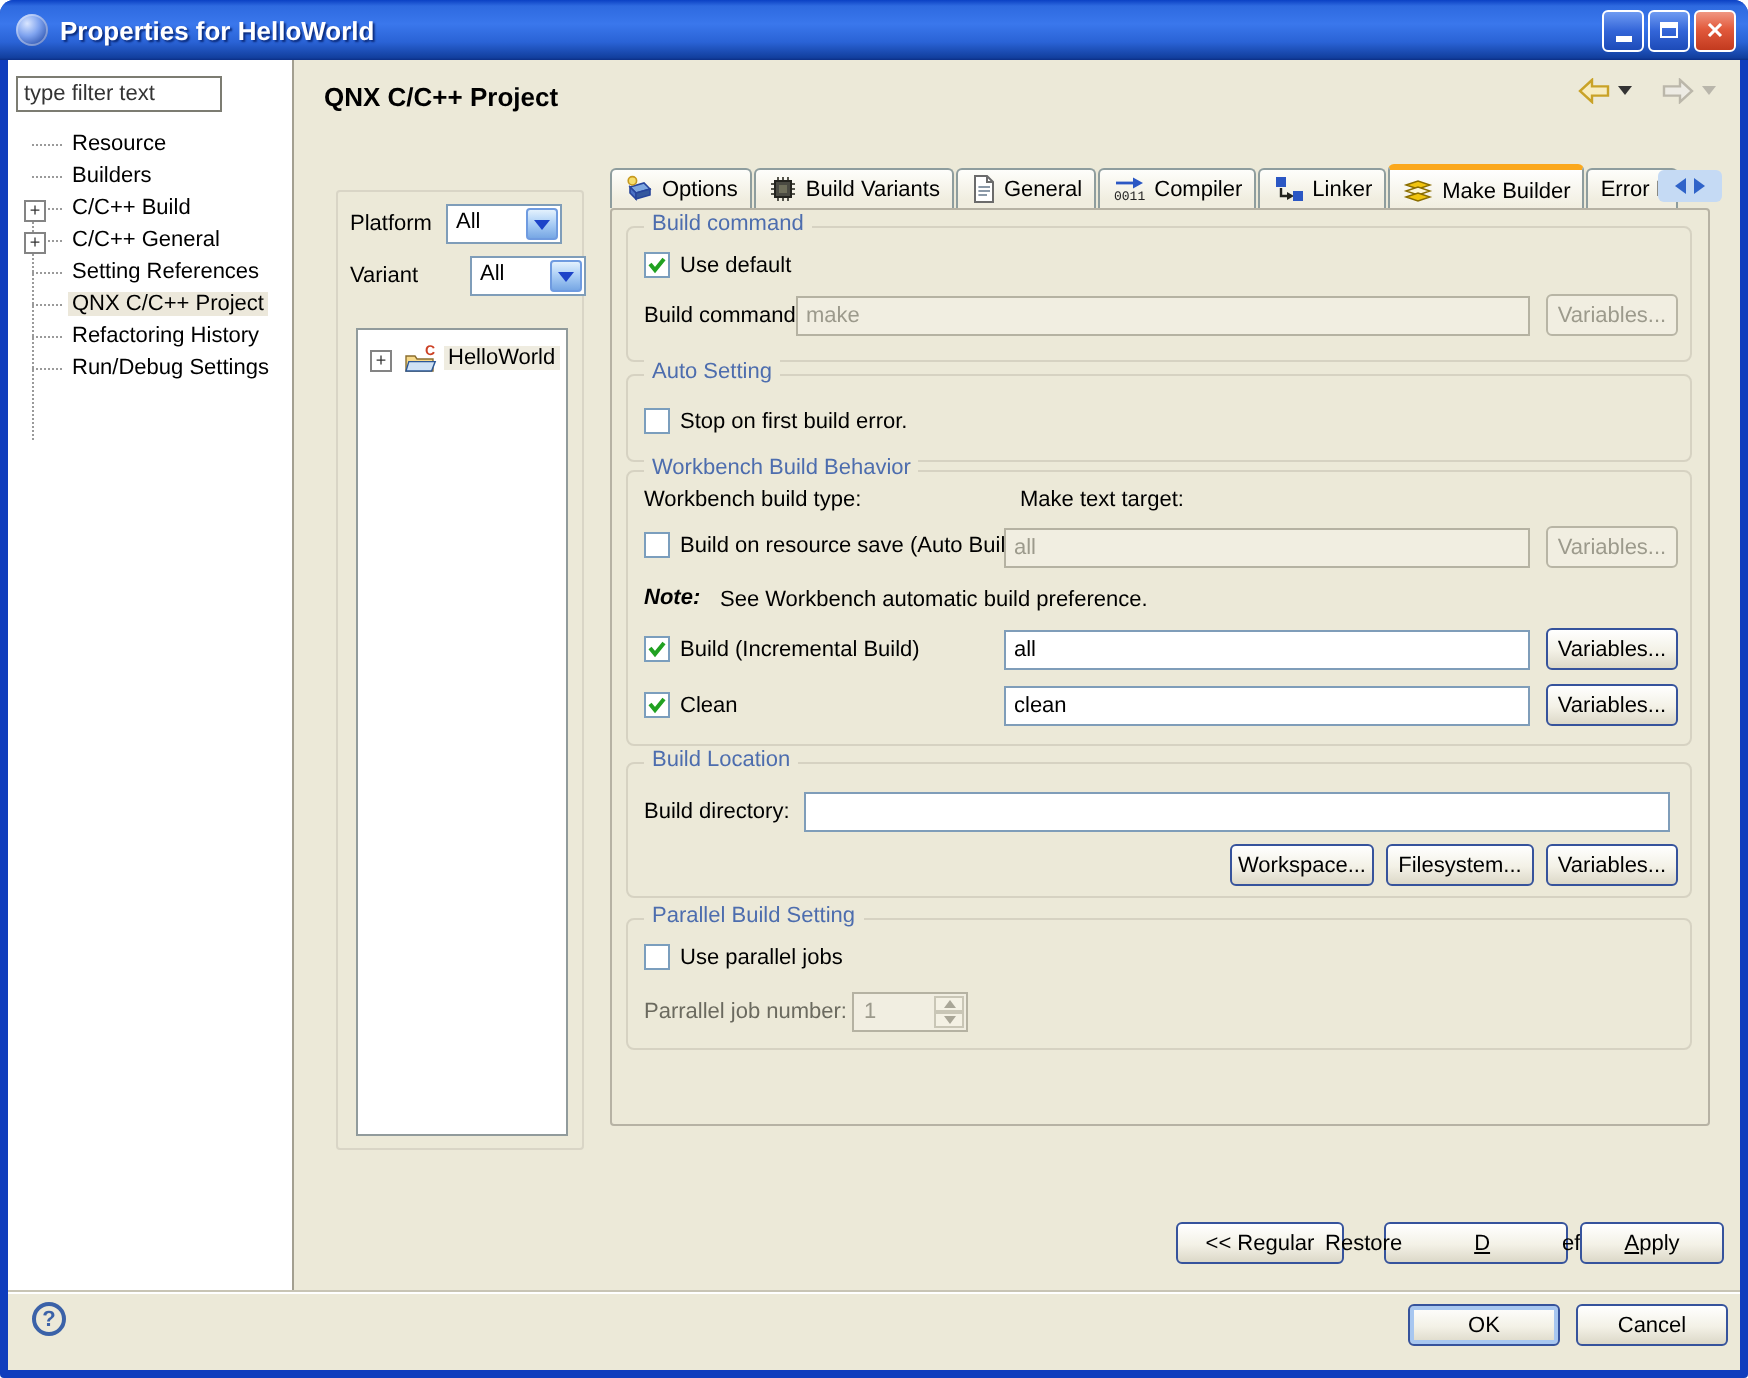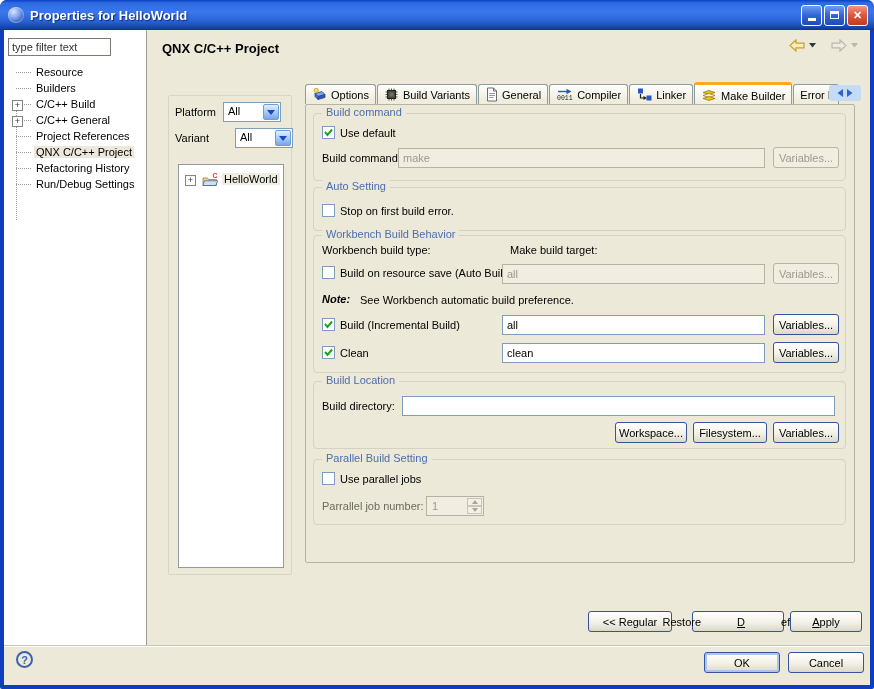--- a/index.html
+++ b/index.html
@@ -129,21 +129,21 @@
           </div>
         <div class="titem">
             <span class="plusbox">+</span>
             <span class="tlabel">C/C++ Build</span>
           </div>
         <div class="titem">
             <span class="plusbox">+</span>
             <span class="tlabel">C/C++ General</span>
           </div>
         <div class="titem">
-            <span class="tlabel">Project References</span>
+            <span class="tlabel">Setting References</span>
           </div>
         <div class="titem">
             <span class="tlabel sel">QNX C/C++ Project</span>
           </div>
         <div class="titem">
             <span class="tlabel">Refactoring History</span>
           </div>
         <div class="titem">
             <span class="tlabel">Run/Debug Settings</span>
           </div>
@@ -317,21 +317,21 @@
         <span class="gt">Auto Setting</span>
         <label class="cbrow" style="left:8px;top:16px;">
           <span class="cb"></span>
           <span>Stop on first build error.</span>
         </label>
       </div>
 
       <div class="group" style="top:130px;height:138px;">
         <span class="gt">Workbench Build Behavior</span>
         <span class="abs" style="left:8px;top:8px;">Workbench build type:</span>
-        <span class="abs" style="left:196px;top:8px;">Make build target:</span>
+        <span class="abs" style="left:196px;top:8px;">Make text target:</span>
 
         <label class="cbrow" style="left:8px;top:30px;">
           <span class="cb"></span>
           <span>Build on resource save (Auto Build)</span>
         </label>
         <input class="field dis" style="left: 188px; top: 28px; width: 263px;" disabled="" value="all">
         <button class="xpbtn dis" style="left:459px;top:27px;width:66px;" disabled="">Variables...</button>
 
         <span class="abs notelbl" style="left:8px;top:57px;font-style:italic;">Note:</span>
         <span class="abs" style="left:46px;top:58px;">See Workbench automatic build preference.</span>

